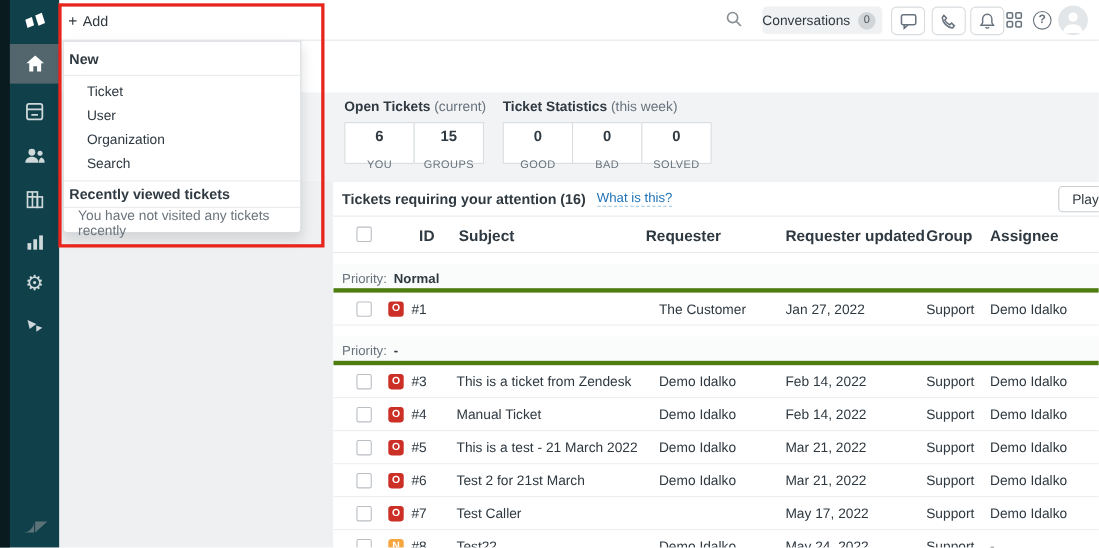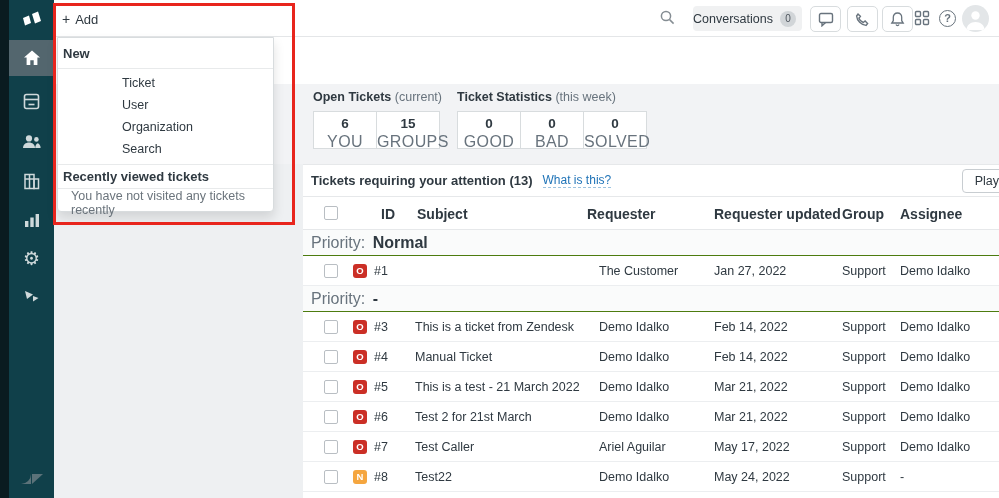--- a/index.html
+++ b/index.html
@@ -34,49 +34,49 @@
 
   
   .stat-group { position:absolute; top:90px; }
   .stat-title { font-size:12.5px; margin-bottom:7px; color:#2f3941; }
   .stat-title b { font-weight:bold; }
   .stat-title .qual { color:#68737d; font-weight:normal;text-align:center; }
   .stat-boxes { display:flex; }
   .stat-box { width:64px; height:38px; background:#fff; border:1px solid #d8dcde; margin-left:-1px; text-align:center; padding-top:4px; cursor:pointer; }
   .stat-box:first-child { margin-left:0; }
   .stat-val { font-size:13.5px; font-weight:bold; color:#2f3941; }
-  .stat-lab { font-size:16px; color:#68737d; letter-spacing:.4px; margin-top:2px; }
+  .stat-lab { font-size:10px; color:#68737d; letter-spacing:.4px; margin-top:14px; }
 
   
   .panel { position:absolute; left:303px; top:164px; width:696px; height:334px; background:#fff; border-top:1px solid #e6e8ea; overflow:hidden; }
   .attn-band { position:relative; height:32px; border-bottom:1px solid #e6e8ea; display:flex; align-items:center; padding-left:8px; }
   .attn-title { font-weight:bold; font-size:13px; color:#2f3941; }
   .attn-link { margin-left:10px; font-size:12px; color:#1f73b7; border-bottom:1px dashed #9cc3e0; cursor:pointer; }
   .play-btn { position:absolute; right:-13px; top:4px; height:24px; padding:0 12px; background:#fff; border:1px solid #c8cdd1; border-radius:4px; font-size:12.5px; color:#2f3941; line-height:22px; cursor:pointer; }
   .thead { position:relative; height:33px; border-bottom:1px solid #e6e8ea; font-weight:bold; font-size:14px; }
   .thead span { position:absolute; top:9px; }
   .cb { position:absolute; left:21px; width:14px; height:14px; border:1px solid #b9bec3; border-radius:2px; background:#fff; cursor:pointer; }
   .thead .cb { top:9px; }
   .h-id{left:78px} .h-subj{left:114px} .h-req{left:284px} .h-upd{left:411px} .h-grp{left:539px} .h-asg{left:597px}
-  .group-band { position:relative; height:26px; line-height:26px; background:#fafbfb; border-bottom:1px solid #4d7c0f; padding-left:8px; font-size:16px; }
+  .group-band { position:relative; height:26px; line-height:26px; background:#fafbfb; border-bottom:4px solid #4d7c0f; padding-left:8px; font-size:12px;margin-top:10px; }
   .group-band .pfx { color:#68737d; }
   .group-band .val { color:#2f3941; font-weight:bold; margin-left:3px; }
   .row { position:relative; height:30px; border-bottom:1px solid #eceef0; font-size:12.5px; cursor:pointer; }
   .row .cb { top:8px; }
   .badge { position:absolute; left:50px; top:8px; width:14px; height:14px; border-radius:3px; background:#cb2f26; color:#fff; font-size:9.5px; font-weight:bold; text-align:center; line-height:14px; }
   .badge[data-status="new"] { background:#f5a63f; }
   .cell { position:absolute; top:0; line-height:30px; color:#2f3941; white-space:nowrap; }
   .c-id{left:71px} .c-subj{left:112px} .c-req{left:296px} .c-upd{left:411px} .c-grp{left:539px} .c-asg{left:597px}
 
   
   .dropdown { position:absolute; left:57px; top:37px; width:217px; height:175px; background:#fff; border:1px solid #d8dcde; border-radius:0 0 4px 4px; box-shadow:0 6px 12px rgba(0,0,0,.12); z-index:50; display:flex; flex-direction:column; }
   .menu-header { padding:8px 0 7px 5px; font-weight:bold; font-size:13px; color:#2f3941; border-bottom:1px solid #e8eaeb; }
   .menu-header.slim { padding:4px 0 4px 5px; }
   .menu-item { height:22px; line-height:22px; padding-left:21px; font-size:12.5px; color:#2f3941; cursor:pointer; }
-  .menu-items { padding:3px 0 4px 0;margin-left:43px; }
+  .menu-items { padding:3px 0 4px 0; }
   .menu-empty { flex:1; display:flex; align-items:center; padding-left:13px; font-size:12.5px; color:#6b747c; }
 
   
   .red-box { position:absolute; left:53px; top:3px; width:242px; height:222px; border:3px solid #e8251d; z-index:100; pointer-events:none; }
 </style>
 </head>
 <body>
 
 <div id="app">
 
@@ -249,21 +249,21 @@
       </div>
       <div class="stat-box">
         <div class="stat-val">0</div>
         <div class="stat-lab">SOLVED</div>
       </div>
     </div>
   </div>
 
   <section class="panel">
     <div class="attn-band">
-      <span class="attn-title">Tickets requiring your attention (13)</span>
+      <span class="attn-title">Tickets requiring your attention (16)</span>
       <span class="attn-link">What is this?</span>
       <button class="play-btn">Play</button>
     </div>
     <div class="thead">
       <span class="cb"></span>
       <span class="h-id">ID</span>
       <span class="h-subj">Subject</span>
       <span class="h-req">Requester</span>
       <span class="h-upd">Requester updated</span>
       <span class="h-grp">Group</span>
@@ -328,21 +328,20 @@
       <span class="cell c-req">Demo Idalko</span>
       <span class="cell c-upd">Mar 21, 2022</span>
       <span class="cell c-grp">Support</span>
       <span class="cell c-asg">Demo Idalko</span>
     </div>
     <div class="row">
       <span class="cb"></span>
       <span class="badge" data-status="open">O</span>
       <span class="cell c-id">#7</span>
       <span class="cell c-subj">Test Caller</span>
-      <span class="cell c-req">Ariel Aguilar</span>
       <span class="cell c-upd">May 17, 2022</span>
       <span class="cell c-grp">Support</span>
       <span class="cell c-asg">Demo Idalko</span>
     </div>
     <div class="row">
       <span class="cb"></span>
       <span class="badge" data-status="new">N</span>
       <span class="cell c-id">#8</span>
       <span class="cell c-subj">Test22</span>
       <span class="cell c-req">Demo Idalko</span>

